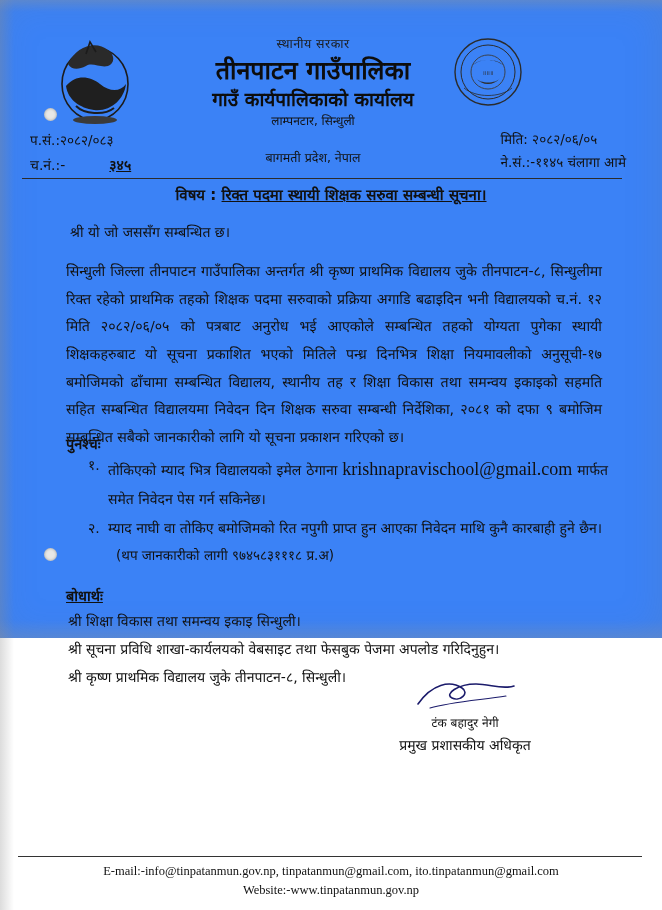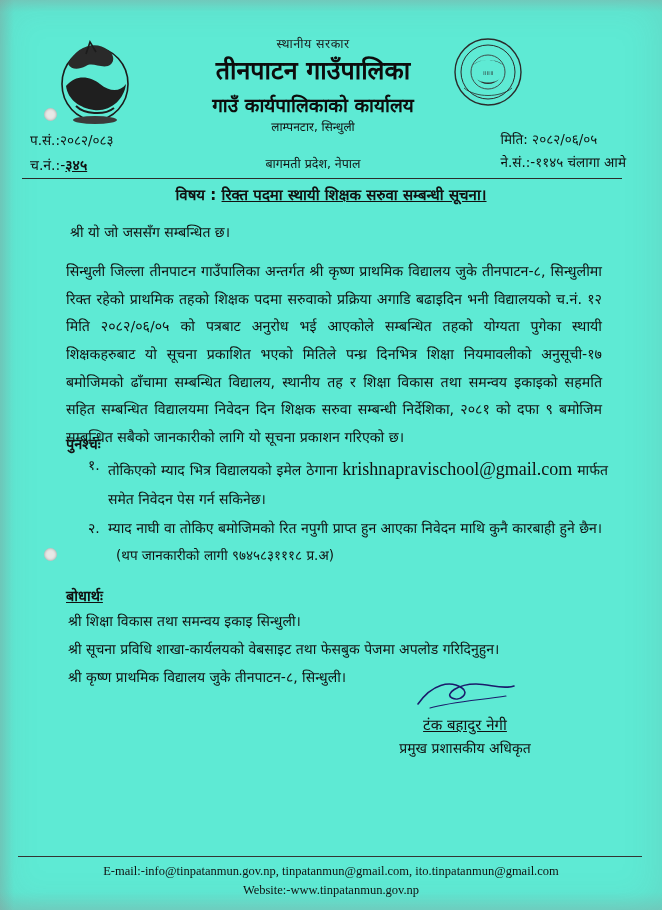--- a/index.html
+++ b/index.html
@@ -11,22 +11,22 @@
     width: 662px;
     height: 910px;
     font-family: "DejaVu Sans", sans-serif;
     color: #111;
     position: relative;
     overflow: hidden;
   }
   .page {
     position: relative;
     width: 662px;
-    height: 910px;
-    background: #5eead4;
+    height: 638px;
+    background: #3b82f6;
     box-sizing: border-box;
   }
   
   .page::before {
     content: "";
     position: absolute;
     left: 0; top: 0; right: 0; bottom: 0;
     box-shadow: inset 0 0 38px rgba(120,120,120,0.18);
     pointer-events: none;
   }
@@ -84,21 +84,21 @@
   }
   .office-main {
     font-size: 25px;
     font-weight: bold;
     margin-top: 3px;
     color: #0d0d0d;
   }
   .office-sub {
     font-size: 19px;
     font-weight: bold;
-    margin-top: 8px;
+    margin-top: 2px;
     color: #0d0d0d;
   }
   .place-line {
     font-size: 12px;
     margin-top: 2px;
   }
   .province-line {
     font-size: 12.5px;
     margin-top: 21px;
   }
@@ -109,20 +109,21 @@
     font-size: 13.5px;
     line-height: 1.6;
   }
   .ref-left .chalani {
     margin-top: 2px;
     font-size: 14px;
   }
   .chalani-num {
     text-decoration: underline;
     font-weight: bold;
+    margin-left: 44px;
   }
   .ref-right {
     position: absolute;
     right: 36px; top: 110px;
     font-size: 13.5px;
     line-height: 1.7;
     text-align: left;
   }
 
   .rule {
@@ -215,23 +216,22 @@
     position: absolute;
     right: 92px; top: 678px;
     width: 210px;
     text-align: center;
   }
   .sig-mark {
     height: 34px;
   }
   .sig-mark svg { display: block; margin: 0 auto; }
   .sig-name {
-    font-size: 15px;
+    font-size: 12px;
     margin-top: 2px;
-    text-decoration: underline;
   }
   .sig-post {
     font-size: 14px;
     margin-top: 4px;
   }
 
   
   .footer-rule {
     position: absolute;
     left: 18px; top: 856px;

